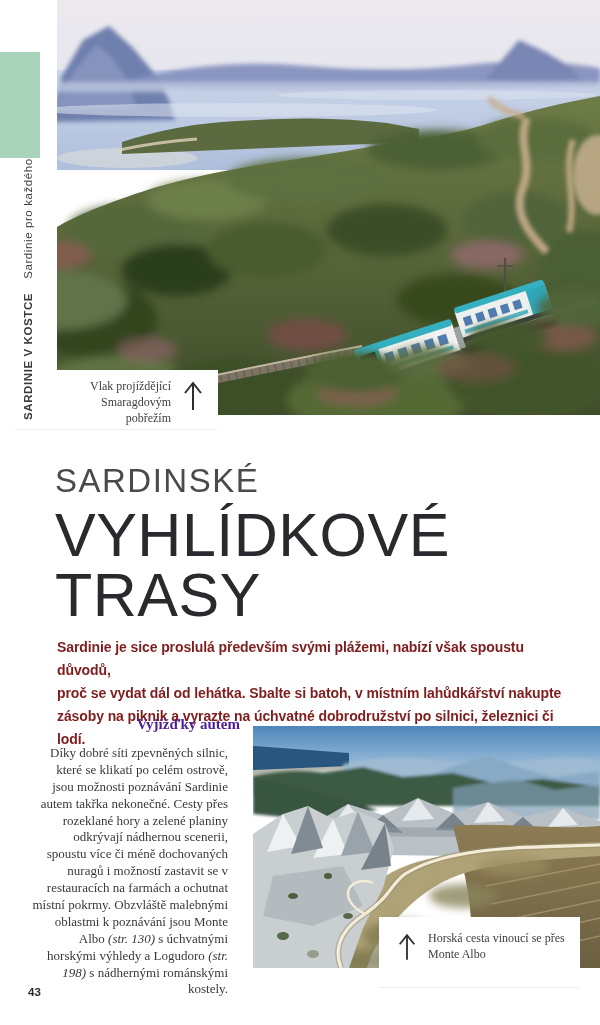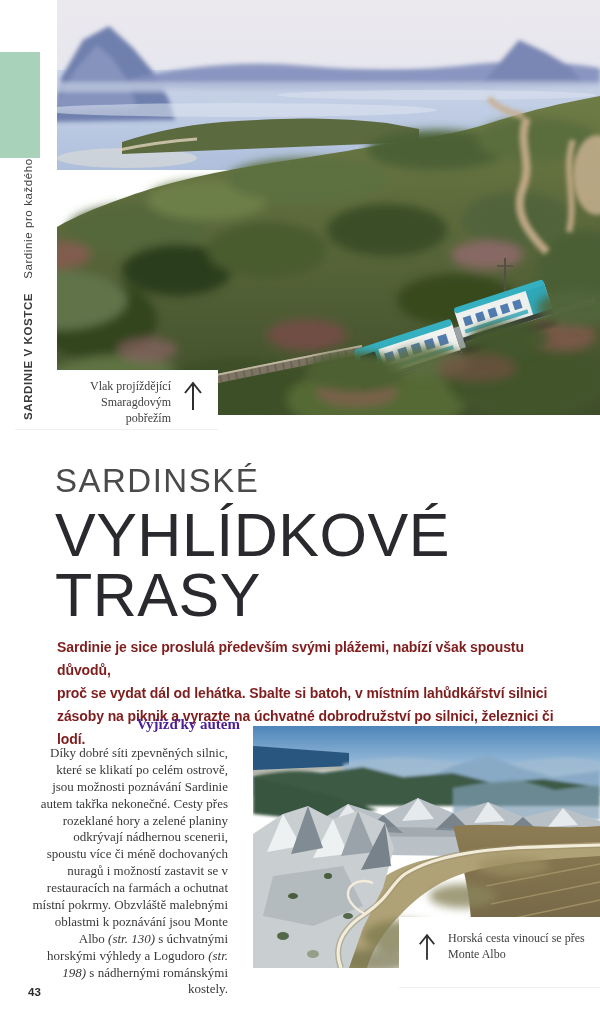--- a/index.html
+++ b/index.html
@@ -20,21 +20,21 @@
   .hero{left:57px;top:0;width:543px;height:415px;overflow:hidden;}
   .photo2{left:253px;top:726px;width:347px;height:242px;overflow:hidden;}
   .hero svg,.photo2 svg{display:block;}
 
   
   .caption{background:#ffffff;box-sizing:border-box;font-family:"Liberation Serif","DejaVu Serif",serif;
     color:#3e3e3e;font-size:12px;line-height:1.35;}
   .caption-hero{left:15px;top:370px;width:203px;height:60px;display:flex;justify-content:flex-end;
     align-items:flex-start;gap:11px;padding:8px 14px 0 0;border-bottom:1px solid #f0f0f0;}
   .caption-hero .cap-text{width:112px;text-align:right;}
-  .caption-mtn{left:399px;top:917px;width:201px;height:71px;display:flex;align-items:flex-start;
+  .caption-mtn{left:379px;top:917px;width:201px;height:71px;display:flex;align-items:flex-start;
     gap:11px;padding:13px 0 0 18px;border-bottom:1px solid #f0f0f0;}
   .caption-mtn .cap-text{width:150px;text-align:left;}
   .cap-arrow{flex:0 0 auto;margin-top:2px;}
 
   
   .headline{left:55px;top:464px;color:#2a292d;}
   .kicker{font-size:33px;font-weight:300;letter-spacing:1.5px;color:#4a4a4c;line-height:1;margin-bottom:8px;}
   .big{font-size:61px;font-weight:200;letter-spacing:.5px;line-height:.99;color:#2a292d;}
 
   
@@ -187,21 +187,21 @@
   </div>
 
   <div class="abs headline">
     <div class="kicker">SARDINSKÉ</div>
     <div class="big">VYHLÍDKOVÉ</div>
     <div class="big">TRASY</div>
   </div>
 
   <div class="abs intro">
     <div>Sardinie je sice proslulá především svými plážemi, nabízí však spoustu důvodů,</div>
-    <div>proč se vydat dál od lehátka. Sbalte si batoh, v místním lahůdkářství silnici</div>
+    <div>proč se vydat dál od lehátka. Sbalte si batoh, v místním lahůdkářství nakupte</div>
     <div>zásoby na piknik a vyrazte na úchvatné dobrodružství po silnici, železnici či lodí.</div>
   </div>
 
   <div class="abs column">
     <h3>Vyjížďky autem</h3>
     <p><span>Díky dobré síti zpevněných silnic, které se klikatí po celém ostrově, jsou možnosti poznávání Sardinie autem takřka nekonečné. Cesty přes rozeklané hory a zelené planiny odkrývají nádhernou scenerii, spoustu více či méně dochovaných nuragů i možností zastavit se v restauracích na farmách a ochutnat místní pokrmy. Obzvláště malebnými oblastmi k poznávání jsou Monte Albo </span><span class="it">(str. 130)</span><span> s úchvatnými horskými výhledy a Logudoro </span><span class="it">(str. 198)</span><span> s nádhernými románskými kostely.</span></p>
   </div>
 
   <div class="abs photo2">
     <svg width="347" height="242" viewBox="0 0 347 242">

